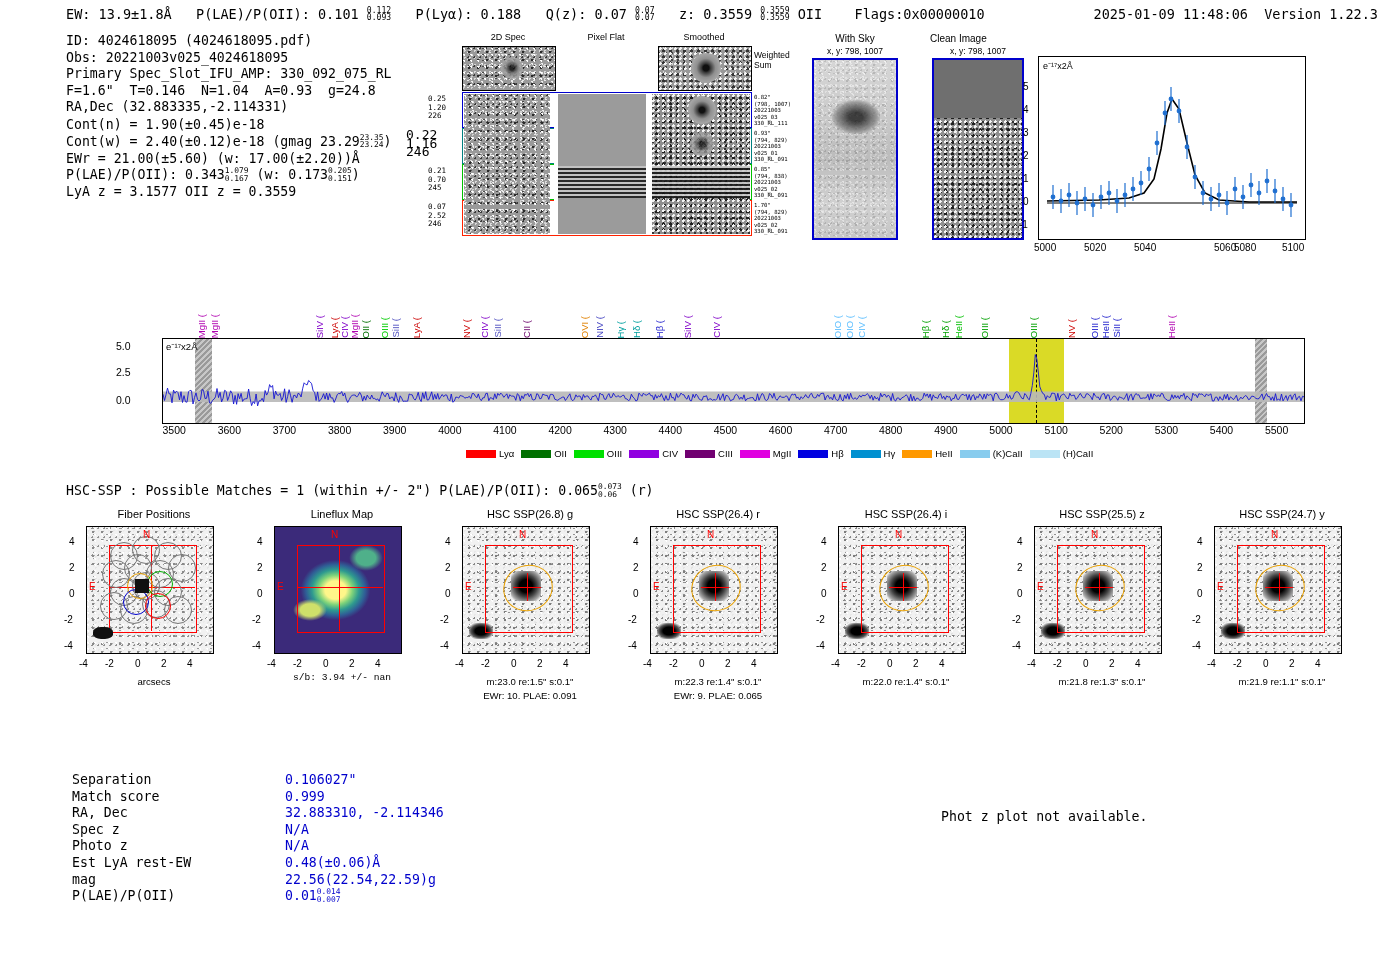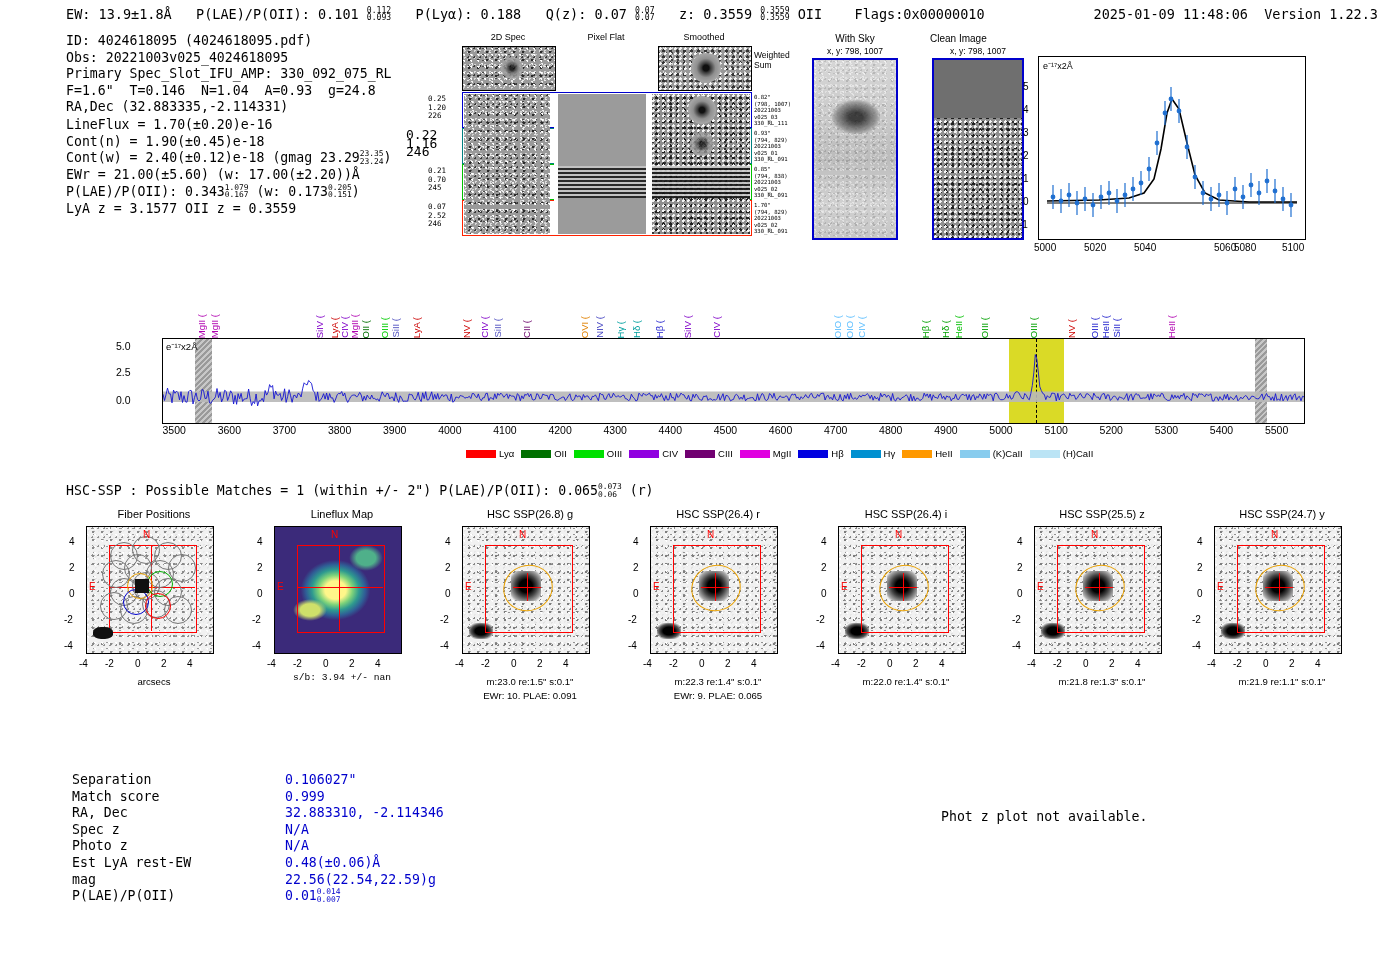--- a/index.html
+++ b/index.html
@@ -104,21 +104,20 @@
   <span>2025-01-09 11:48:06</span>&nbsp;&nbsp;<span>Version 1.22.3</span>
 </div>
 
 <div class="abs mono" id="leftblock"><span>ID: 4024618095 (4024618095.pdf)
 Obs: 20221003v025_4024618095
 Primary Spec_Slot_IFU_AMP: 330_092_075_RL
 F=1.6"  T=0.146  N=1.04  A=0.93  g=24.8
 RA,Dec (32.883335,-2.114331)</span></div>
 
 <div class="abs mono" style="top:117px;left:66px;font-size:13.2px;line-height:16.6px;">
-  <div>LineFlux = 1.70(±0.20)e-16</div>
   <div>Cont(n) = 1.90(±0.45)e-18</div>
   <div>
     <span>Cont(w) = 2.40(±0.12)e-18 (gmag 23.29</span><span class="frac"><span>23.35</span><br><span>23.24</span></span><span>)</span>
   </div>
   <div>EWr = 21.00(±5.60) (w: 17.00(±2.20))Å</div>
   <div>
     <span>P(LAE)/P(OII): 0.343</span><span class="frac"><span>1.079</span><br><span>0.167</span></span>
     <span>(w: 0.173</span><span class="frac"><span>0.205</span><br><span>0.151</span></span><span>)</span>
   </div>
   <div>LyA z = 3.1577   OII z = 0.3559</div>

